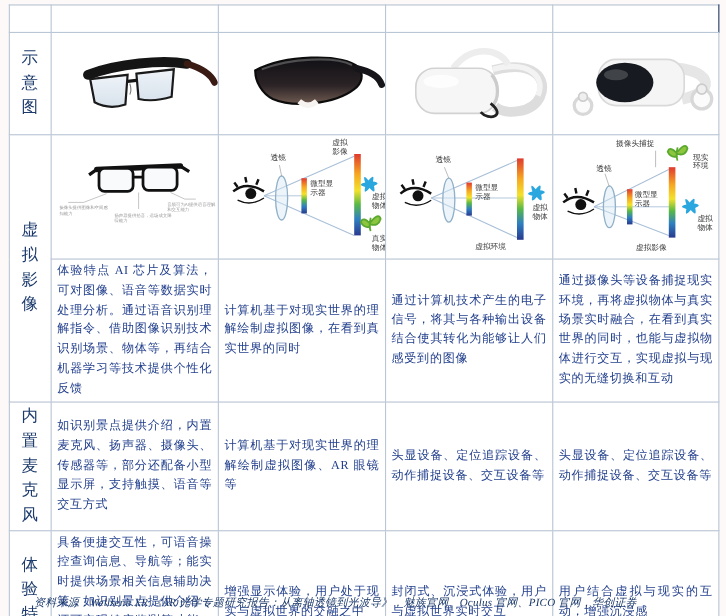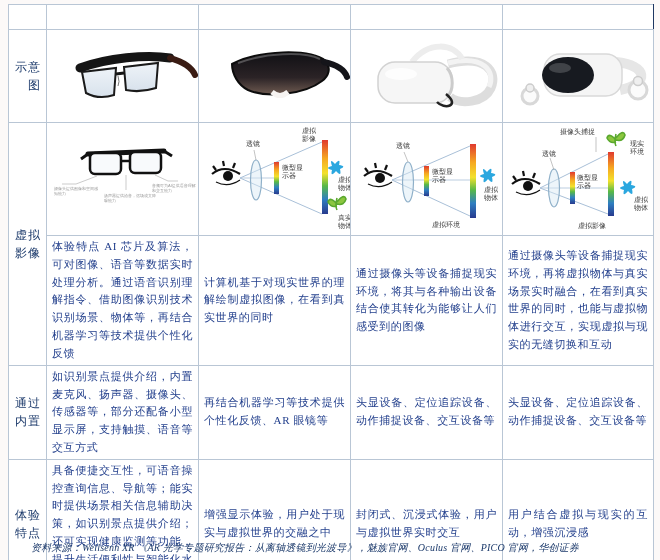--- a/index.html
+++ b/index.html
@@ -16,22 +16,22 @@
     border:1px solid #b9c6d5;background:#ffffff;
     vertical-align:middle;padding:2px 5px;overflow:hidden;
   }
   td.hd{
     background:#1f3863;color:#ffffff;font-weight:bold;
     font-size:12.5px;letter-spacing:.5px;padding:4px 8px;
     border-color:#1f3863;border-right:1.5px solid #c9d3e0;
     text-align:left;vertical-align:middle;
   }
   td.rowlbl{
-    color:#1c3a6b;font-size:12px;letter-spacing:1px;
-    text-align:right;vertical-align:middle;padding:2px 3px;line-height:1.5;
+    color:#1c3a6b;font-size:15px;letter-spacing:1px;
+    text-align:center;vertical-align:middle;padding:2px 3px;line-height:1.5;
   }
   td.txt{
     color:#223f8c;font-size:11px;line-height:1.62;letter-spacing:.6px;
     text-align:justify;vertical-align:middle;padding:3px 6px;
   }
   td.imgcell{padding:1px;vertical-align:middle;}
   .devimg{width:150px;height:88px;margin:0 auto;position:relative;}
   .diagram{width:150px;height:107px;margin:1px auto 0;position:relative;}
   .diagram svg{position:absolute;left:0;top:0;}
   .dlbl{
@@ -226,28 +226,28 @@
         <div class="dlbl" style="left:69px;top:48px;width:23px">微型显示器</div>
         <div class="dlbl" style="left:126px;top:70px;width:16px">虚拟物体</div>
         <div class="dlbl" style="left:70px;top:96px;width:42px">虚拟影像</div>
       </div>
     </td>
   </tr>
 
   <tr style="height:111px">
     <td class="txt">体验特点 AI 芯片及算法，可对图像、语音等数据实时处理分析。通过语音识别理解指令、借助图像识别技术识别场景、物体等，再结合机器学习等技术提供个性化反馈</td>
     <td class="txt">计算机基于对现实世界的理解绘制虚拟图像，在看到真实世界的同时</td>
-    <td class="txt">通过摄像头等设备捕捉现实环境，将其与各种输出设备结合使其转化为能够让人们感受到的图像</td>
+    <td class="txt">通过计算机技术产生的电子信号，将其与各种输出设备结合使其转化为能够让人们感受到的图像</td>
     <td class="txt">通过摄像头等设备捕捉现实环境，再将虚拟物体与真实场景实时融合，在看到真实世界的同时，也能与虚拟物体进行交互，实现虚拟与现实的无缝切换和互动</td>
   </tr>
 
   <tr style="height:87px">
-    <td class="rowlbl">通过内置</td>
+    <td class="rowlbl">内置麦克风</td>
     <td class="txt">如识别景点提供介绍，内置麦克风、扬声器、摄像头、传感器等，部分还配备小型显示屏，支持触摸、语音等交互方式</td>
-    <td class="txt">再结合机器学习等技术提供个性化反馈、AR 眼镜等</td>
+    <td class="txt">计算机基于对现实世界的理解绘制虚拟图像、AR 眼镜等</td>
     <td class="txt">头显设备、定位追踪设备、动作捕捉设备、交互设备等</td>
     <td class="txt">头显设备、定位追踪设备、动作捕捉设备、交互设备等</td>
   </tr>
 
   <tr style="height:103px">
     <td class="rowlbl">体验特点</td>
     <td class="txt">具备便捷交互性，可语音操控查询信息、导航等；能实时提供场景相关信息辅助决策，如识别景点提供介绍；还可实现健康监测等功能，提升生活便利性与智能化水平</td>
     <td class="txt">增强显示体验，用户处于现实与虚拟世界的交融之中</td>
     <td class="txt">封闭式、沉浸式体验，用户与虚拟世界实时交互</td>
     <td class="txt">用户结合虚拟与现实的互动，增强沉浸感</td>

